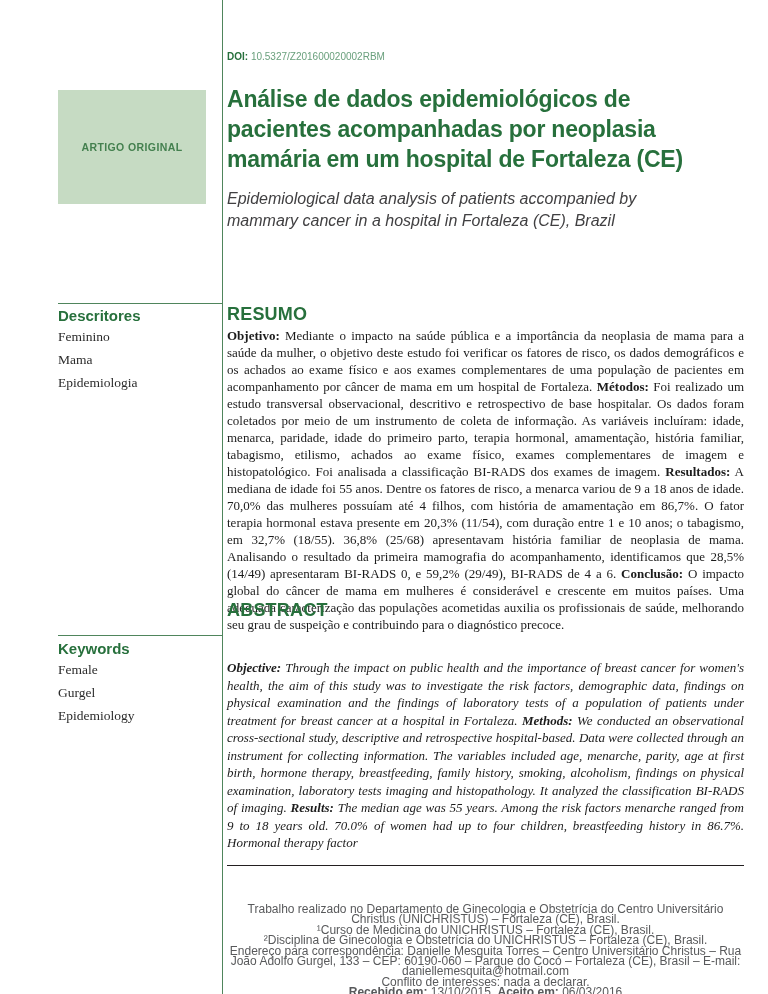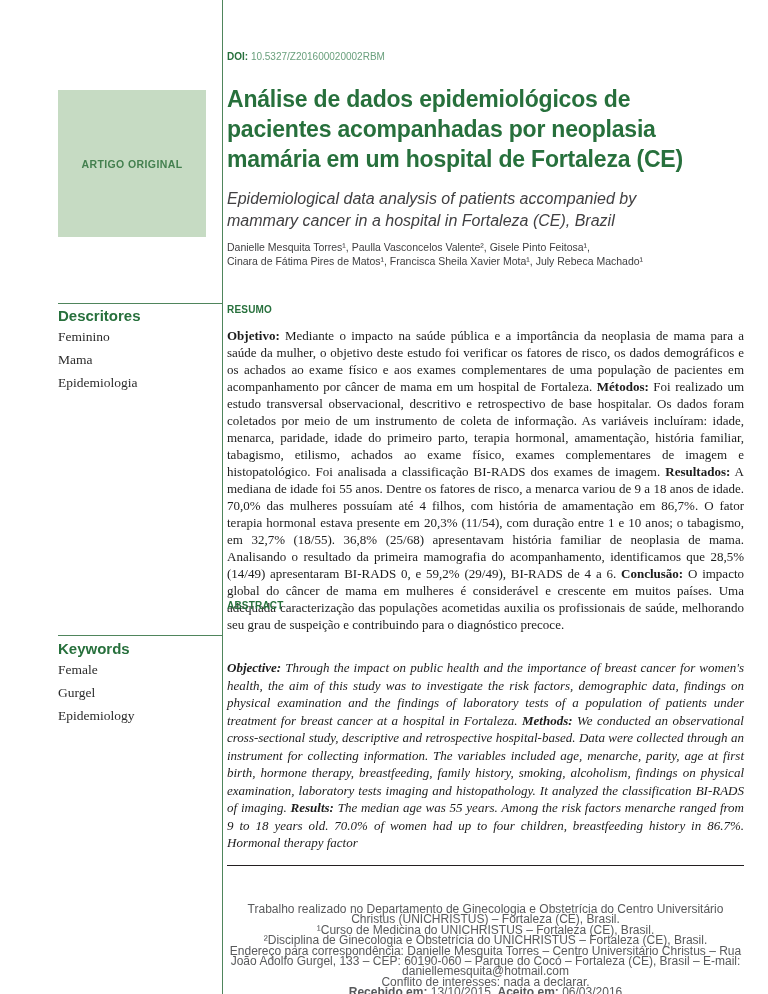--- a/index.html
+++ b/index.html
@@ -1,35 +1,35 @@
 <!DOCTYPE html>
 <html><head>
 <meta charset="utf-8">
 <style>
   html,body{margin:0;padding:0;background:#ffffff;}
   .page{position:relative;width:768px;height:994px;background:#ffffff;overflow:hidden;
         font-family:"Liberation Sans",sans-serif;color:#231f20;}
 
   .vline{position:absolute;left:222px;top:0;width:1px;height:994px;background:#4f855c;}
 
-  .badge{position:absolute;left:58px;top:90px;width:148px;height:147px;background:#c6dbc3;
+  .badge{position:absolute;left:58px;top:90px;width:148px;height:114px;background:#c6dbc3;
          display:flex;align-items:center;justify-content:center;}
   .badge-label{font-size:10.5px;font-weight:bold;color:#44804f;letter-spacing:.4px;}
 
   .doi{position:absolute;left:227px;top:51px;font-size:10px;}
   .doi-label{font-weight:bold;color:#27703c;}
   .doi-value{color:#6aa07d;}
 
   .title{position:absolute;left:227px;top:84px;width:520px;font-size:23px;font-weight:bold;
          color:#27703c;line-height:30px;letter-spacing:-.2px;}
   .subtitle{position:absolute;left:227px;top:188px;width:520px;font-style:italic;font-size:16px;
             color:#414042;line-height:22px;}
   .authors{position:absolute;left:227px;top:240px;width:520px;font-size:10.5px;color:#414042;line-height:14px;}
 
-  .sec-head{position:absolute;left:227px;font-size:10px;font-weight:bold;color:#27703c;letter-spacing:.2px;}
+  .sec-head{position:absolute;left:227px;font-size:18px;font-weight:bold;color:#27703c;letter-spacing:.2px;}
   .serif-body{position:absolute;left:227px;width:517px;font-family:"Liberation Serif",serif;
               font-size:13px;line-height:17px;color:#1c1c1c;text-align:justify;}
   .serif-body b{font-weight:bold;}
   .abstract{font-style:italic;line-height:17.5px;}
 
   .side-hr{position:absolute;left:58px;width:164px;height:1px;background:#4f855c;}
   .side-head{position:absolute;left:58px;font-size:15px;font-weight:bold;color:#27703c;}
   .side-list{position:absolute;left:58px;font-family:"Liberation Serif",serif;font-size:13.5px;
              color:#2b2b2b;line-height:23px;}
 
@@ -57,24 +57,20 @@
     <div>Análise de dados epidemiológicos de</div>
     <div>pacientes acompanhadas por neoplasia</div>
     <div>mamária em um hospital de Fortaleza (CE)</div>
   </div>
 
   <div class="subtitle">
     <div>Epidemiological data analysis of patients accompanied by</div>
     <div>mammary cancer in a hospital in Fortaleza (CE), Brazil</div>
   </div>
 
-  <div class="authors">
-    <div>Danielle Mesquita Torres¹, Paulla Vasconcelos Valente², Gisele Pinto Feitosa¹,</div>
-    <div>Cinara de Fátima Pires de Matos¹, Francisca Sheila Xavier Mota¹, July Rebeca Machado¹</div>
-  </div>
 
   <div class="side-hr" style="top:303px;"></div>
   <div class="side-head" style="top:307px;">Descritores</div>
   <div class="side-list" style="top:325px;">
     <div>Feminino</div>
     <div>Mama</div>
     <div>Epidemiologia</div>
   </div>
 
   <div class="side-hr" style="top:635px;"></div>

